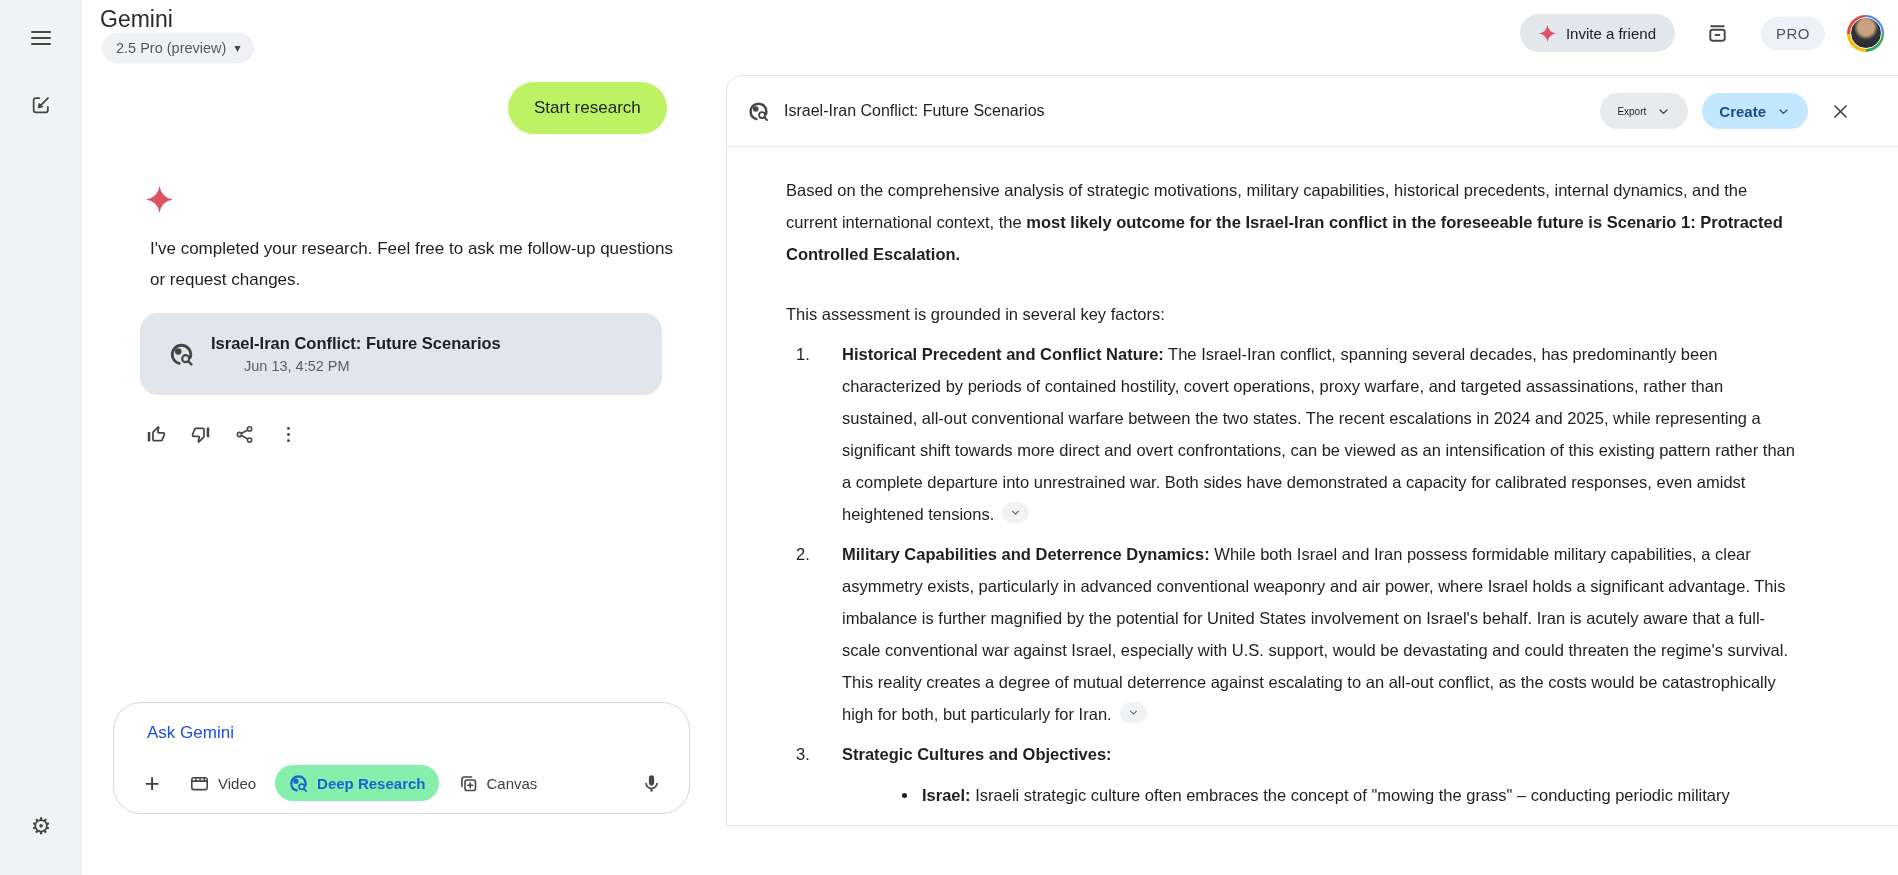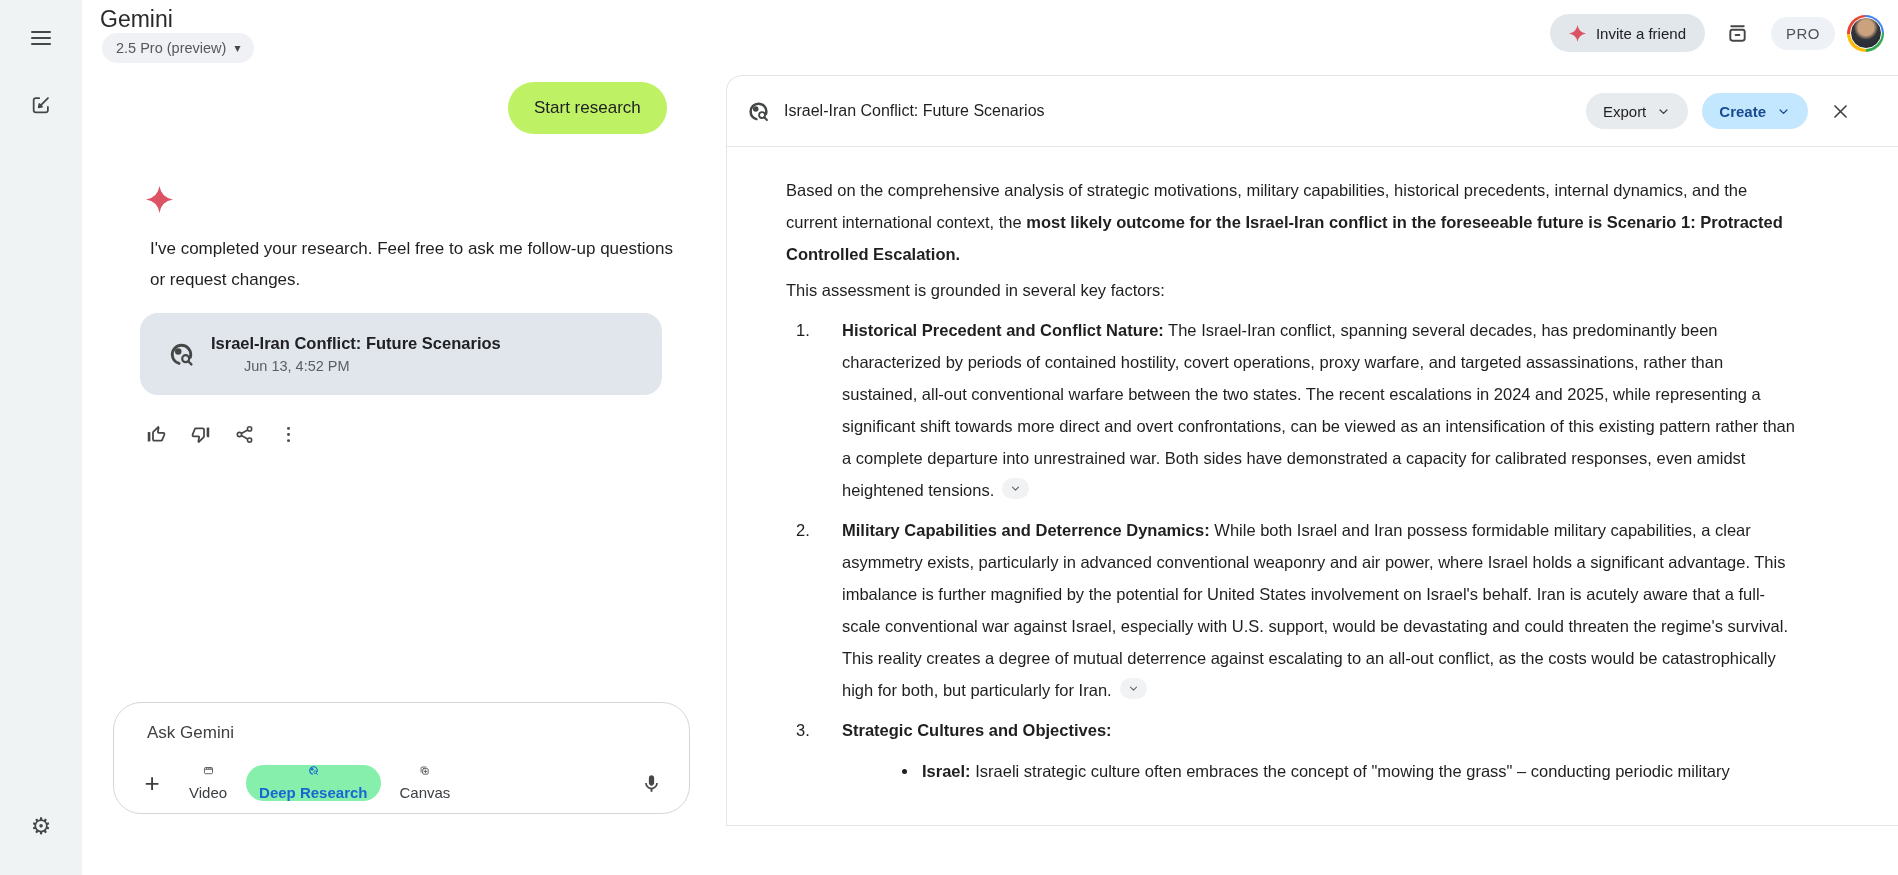--- a/index.html
+++ b/index.html
@@ -19,21 +19,21 @@
   .menu-bars div { height:2px; background:#444746; border-radius:1px; margin:4px 0; }
   .newchat-btn { top:84px; }
   .gear-btn { top:805px; font-size:23px; color:#444746; }
 
   
   .app-title { position:absolute; left:100px; top:6px; font-size:23px; color:#27292b; }
   .model-pill { position:absolute; left:102px; top:33px; height:30px; background:#eff1f4; border-radius:15px;
     display:flex; align-items:center; gap:8px; padding:0 14px; font-size:14.5px; color:#55585c; cursor:pointer; }
   .model-pill .tri { font-size:12px; color:#444746; }
 
-  .top-right { position:absolute; right:14px; top:12px; display:flex; align-items:center; gap:12px; }
+  .top-right { position:absolute; right:14px; top:12px; display:flex; align-items:center; gap:22px; }
   .invite-btn { height:38px; background:#e2e7eb; border-radius:19px; display:flex; align-items:center; gap:10px;
     padding:0 19px; font-size:15px; color:#202124; cursor:pointer; }
   .pro-pill { height:33px; background:#eef1f6; border-radius:17px; display:flex; align-items:center;
     padding:0 15px; font-size:15px; color:#50545a; letter-spacing:.5px; }
   .avatar { width:37px; height:37px; border-radius:50%; padding:2.5px; cursor:pointer;
     background:conic-gradient(#4285f4 0 25%, #34a853 25% 50%, #fbbc04 50% 75%, #ea4335 75% 100%); }
   .avatar .photo { width:100%; height:100%; border-radius:50%;
     background:radial-gradient(circle at 50% 32%, #caa27d 0 31%, #30343a 48%, #23262b 100%); border:1.5px solid #fff; }
 
   
@@ -44,48 +44,48 @@
   .report-card { position:absolute; left:140px; top:313px; width:522px; height:82px; background:#e1e6ec;
     border-radius:18px; display:flex; align-items:center; gap:16px; padding:0 16px 0 28px; cursor:pointer; }
   .report-card .txt .t1 { font-size:16.5px; font-weight:bold; color:#202124; }
   .report-card .txt .t2 { font-size:14.5px; color:#5b5e62; margin-top:5px;margin-left:33px; }
   .action-row { position:absolute; left:138px; top:416px; display:flex; gap:8px; }
   .action-row .icon-btn { width:36px; height:36px; }
 
   
   .input-box { position:absolute; left:113px; top:702px; width:577px; height:112px; border:1px solid #d2d6da;
     border-radius:28px; background:#fff; }
-  .input-placeholder { position:absolute; left:33px; top:20px; font-size:17px; color:#404040; }
+  .input-placeholder { position:absolute; left:33px; top:20px; font-size:17px; color:#1d4ed8; }
   .input-tools { position:absolute; left:20px; right:20px; bottom:12px; display:flex; align-items:center; gap:6px; }
   .plus-btn { width:36px; height:36px; display:flex; align-items:center; justify-content:center;
     font-size:26px; font-weight:300; color:#3c4043; cursor:pointer; }
   .tool-chip { height:36px; display:flex; align-items:center; gap:8px; padding:0 13px; border-radius:18px;
-    font-size:15px; color:#3c4043; cursor:pointer;flex-direction:column; }
+    font-size:15px; color:#3c4043; cursor:pointer; }
   .tool-chip.active { background:#86efac; color:#1767d2; font-weight:bold; }
   .mic-btn { margin-left:auto; width:36px; height:36px; display:flex; align-items:center; justify-content:center; cursor:pointer; }
   .disclaimer { position:absolute; left:113px; top:873px; width:577px; text-align:center; font-size:12.5px; color:#5f6368; }
 
   
   .panel { position:absolute; left:726px; top:75px; width:1172px; height:751px; background:#fff;
     border:1px solid #e2e4e7; border-right:none; border-radius:16px 0 0 0; overflow:hidden; }
   .panel-header { height:71px; display:flex; align-items:center; padding:0 40px 0 20px; border-bottom:1px solid #e6e8ea; }
   .panel-title-wrap { display:flex; align-items:center; gap:14px; color:#444746; }
   .panel-title { font-size:16px; color:#1f1f1f; }
   .panel-actions { margin-left:auto; display:flex; align-items:center; gap:14px; }
   .export-btn { height:36px; background:#e8ebee; border-radius:18px; display:flex; align-items:center; gap:10px;
-    padding:0 17px; font-size:15px; color:#1f1f1f; cursor:pointer; }
+    padding:0 17px; font-size:10px; color:#1f1f1f; cursor:pointer; }
   .create-btn { height:36px; background:#c2e7ff; border-radius:18px; display:flex; align-items:center; gap:10px;
     padding:0 17px; font-size:15px; font-weight:bold; color:#174a8f; cursor:pointer; }
   .close-btn { width:36px; height:36px; display:flex; align-items:center; justify-content:center; cursor:pointer; }
 
   
   .doc { padding:18px 100px 0 59px; font-size:16.5px; line-height:32px; color:#1f1f1f; }
   .doc h2 { font-size:22.5px; line-height:28px; color:#202124; }
   .doc .p1 { margin-top:9px; }
-  .doc .p2 { margin-top:4px; }
+  .doc .p2 { margin-top:28px; }
   .doc b, .doc .bold { font-weight:bold; }
   .doc ol { list-style:none; margin-top:8px; }
   .doc-li { position:relative; padding-left:46px; margin-bottom:8px; margin-left:10px; }
   .doc-li .num { position:absolute; left:0; }
   .doc-bullet { position:relative; margin:9px 0 0 56px; padding-left:24px; }
   .doc-bullet::before { content:""; position:absolute; left:4px; top:14px; width:5px; height:5px; border-radius:50%; background:#1f1f1f; }
   .expand-pill { display:inline-flex; align-items:center; justify-content:center; width:27px; height:21px;
     border-radius:11px; background:#f0f2f4; margin-left:8px; vertical-align:1px; cursor:pointer; }
 </style>
 </head>

